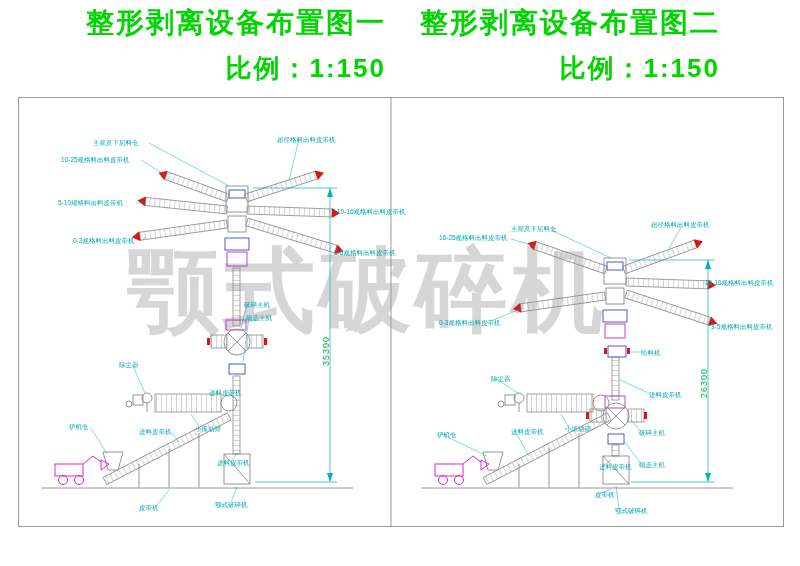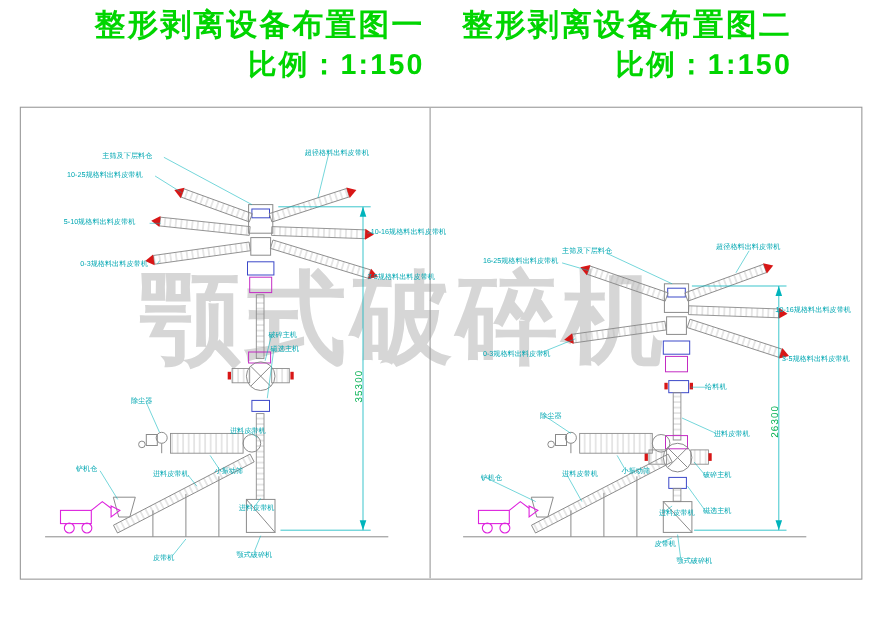--- a/index.html
+++ b/index.html
@@ -3,21 +3,21 @@
 <meta charset="utf-8">
 <style>
   html,body{margin:0;padding:0}
   body{width:800px;height:566px;background:#ffffff;position:relative;overflow:hidden;
        font-family:"Liberation Sans",sans-serif}
 
   .title-block{position:absolute;text-align:right;color:#00d500;font-weight:bold;z-index:3}
   #title-left{left:36px;top:6px;width:350px}
   #title-right{left:400px;top:6px;width:320px}
   .t1{font-size:28px;letter-spacing:2px;line-height:1.2}
-  .t2{font-size:26px;letter-spacing:2px;margin-top:1px}
+  .t2{font-size:26px;letter-spacing:2px;margin-top:11px}
 
   .canvas{position:absolute;left:18px;top:97px;width:764px;height:428px;
           border:1px solid #9a9a9a;background:#fff}
   .watermark{position:absolute;left:108px;top:146px;font-size:92px;font-weight:bold;
              color:#d6d6d6;letter-spacing:4px;white-space:nowrap;line-height:1;z-index:0}
   .canvas svg{position:absolute;left:0;top:0;z-index:1}
 
   .lbl{position:absolute;font-size:6.5px;line-height:1.1;color:#00a7b2;
        white-space:nowrap;z-index:2}
   .dim{position:absolute;font-size:9px;color:#00b050;letter-spacing:1px;

